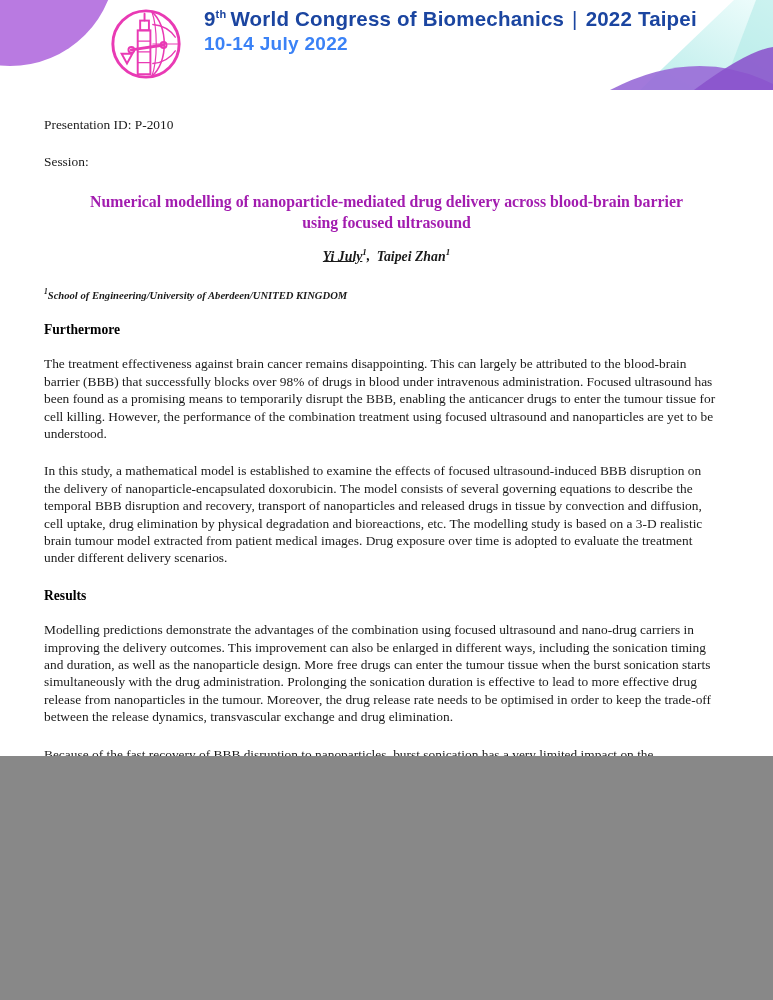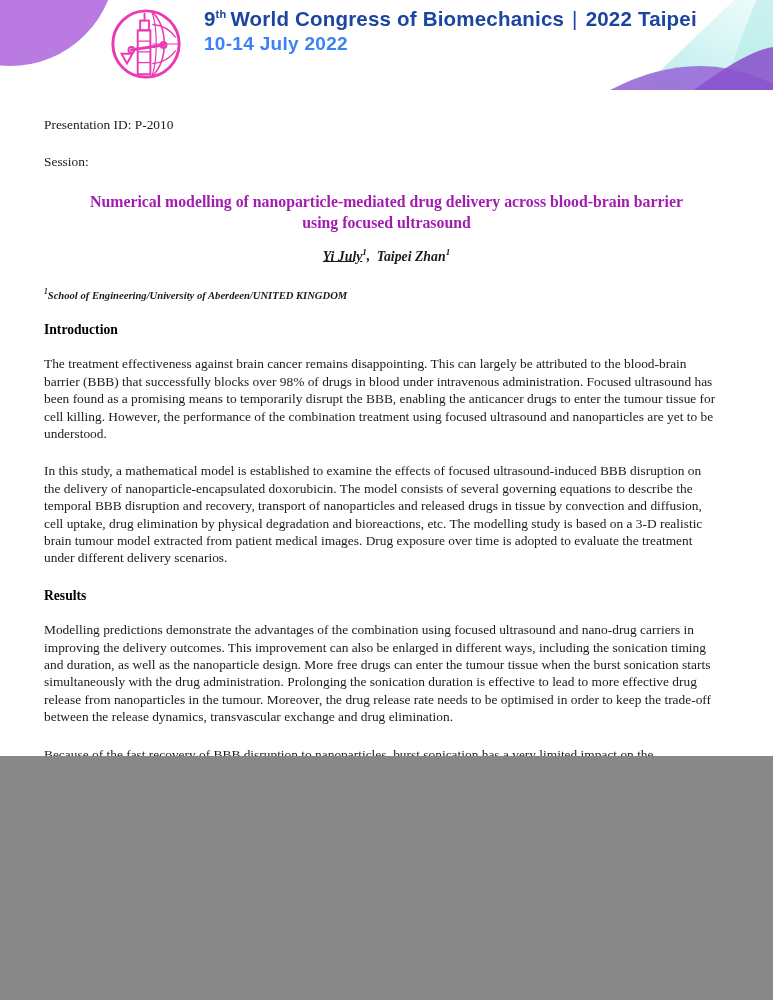--- a/index.html
+++ b/index.html
@@ -185,21 +185,21 @@
     <h1 class="abs-title">
       <span>Numerical modelling of nanoparticle-mediated drug delivery across blood-brain barrier</span><br>
       <span>using focused ultrasound</span>
     </h1>
 
     <p class="authors"><span class="uname">Yi July</span><sup>1</sup><span class="author-sep">,</span> <span>Taipei Zhan</span><sup>1</sup></p>
 
     <p class="affiliation"><sup>1</sup><span>School of Engineering/University of Aberdeen/UNITED KINGDOM</span></p>
 
     <section>
-      <h3 class="sec-heading">Introduction</h3>
+      <h3 class="sec-heading">Furthermore</h3>
       <p class="sec-body">The treatment effectiveness against brain cancer remains disappointing. This can largely be attributed to the blood-brain barrier (BBB) that successfully blocks over 98% of drugs in blood under intravenous administration. Focused ultrasound has been found as a promising means to temporarily disrupt the BBB, enabling the anticancer drugs to enter the tumour tissue for cell killing. However, the performance of the combination treatment using focused ultrasound and nanoparticles are yet to be understood.</p>
     </section>
 
     <section>
       <p class="sec-body">In this study, a mathematical model is established to examine the effects of focused ultrasound-induced BBB disruption on the delivery of nanoparticle-encapsulated doxorubicin. The model consists of several governing equations to describe the temporal BBB disruption and recovery, transport of nanoparticles and released drugs in tissue by convection and diffusion, cell uptake, drug elimination by physical degradation and bioreactions, etc. The modelling study is based on a 3-D realistic brain tumour model extracted from patient medical images. Drug exposure over time is adopted to evaluate the treatment under different delivery scenarios.</p>
     </section>
 
     <section>
       <h3 class="sec-heading">Results</h3>
       <p class="sec-body">Modelling predictions demonstrate the advantages of the combination using focused ultrasound and nano-drug carriers in improving the delivery outcomes. This improvement can also be enlarged in different ways, including the sonication timing and duration, as well as the nanoparticle design. More free drugs can enter the tumour tissue when the burst sonication starts simultaneously with the drug administration. Prolonging the sonication duration is effective to lead to more effective drug release from nanoparticles in the tumour. Moreover, the drug release rate needs to be optimised in order to keep the trade-off between the release dynamics, transvascular exchange and drug elimination.</p>

